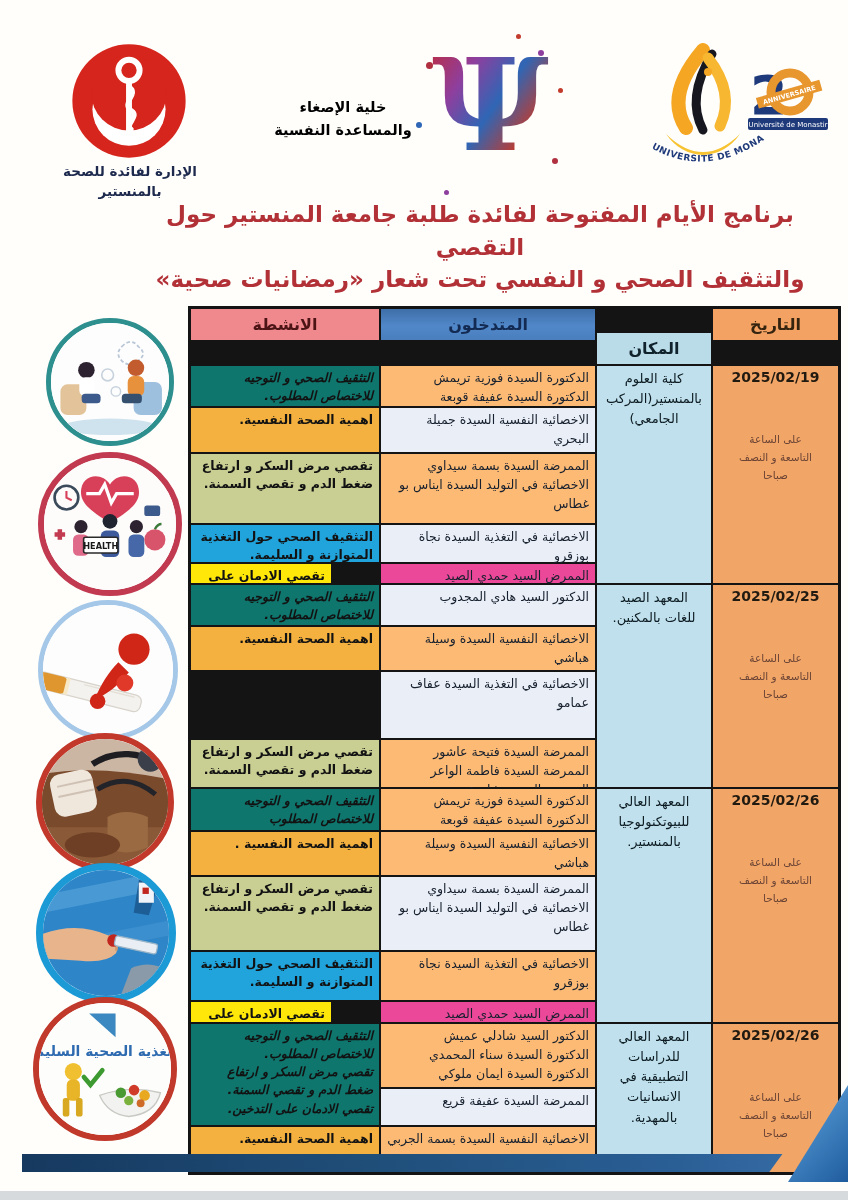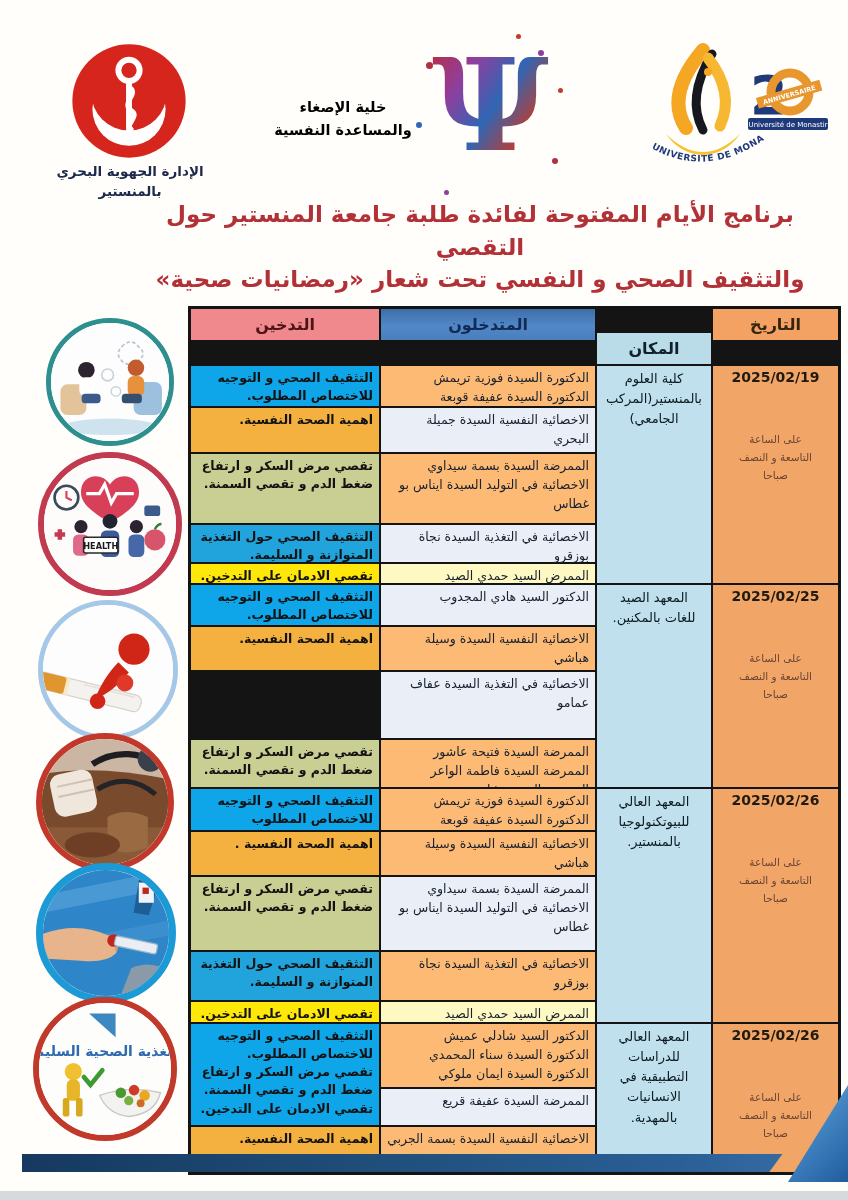--- a/index.html
+++ b/index.html
@@ -84,22 +84,22 @@
     width:216px;text-align:right;line-height:1.5;color:#17202e;
   }
   .act{
     flex:1;text-align:right;font-weight:bold;line-height:1.45;color:#121212;font-size:12.5px;
   }
   .pcol{width:216px;display:flex;flex-direction:column;border-radius:10px;}
   .pcol .part{width:100%;}
 
   .lb{background:#fdba74;}
   .lt{background:#e9eef7;}
-  .wh{background:#fef9c3;}
-  .pink{background:#0ea5e9;}
+  .wh{background:#ec4899;margin-left:48px;}
+  .pink{background:#0f766e;font-style:italic;}
   .gold{background:#f4b13f;}
   .olive{background:#c9ce93;}
   .blue{background:#21a3dc;}
   .yellow{background:#ffe70a;}
 
   .h21{height:21px}.h22{height:22px}.h38{height:38px}.h39{height:39px}
   .h42{height:42px}.h43{height:43px}.h45{height:45px}.h46{height:46px}
   .h47{height:47px}.h49{height:49px}.h50{height:50px}.h65{height:65px}
   .h68{height:68px}.h71{height:71px}.h75{height:75px}.h103{height:103px}
 
@@ -122,21 +122,21 @@
 <div class="abs logo-health">
   <svg viewBox="0 0 100 100">
     <circle cx="50" cy="50" r="48" fill="#d6251c"></circle>
     <circle cx="50" cy="57" r="31" fill="#ffffff"></circle>
     <circle cx="50" cy="43" r="32" fill="#d6251c"></circle>
     <rect x="47.5" y="20" width="5" height="60" fill="#ffffff"></rect>
     <circle cx="50" cy="24" r="9" fill="#d6251c" stroke="#ffffff" stroke-width="5"></circle>
     <path d="M50,38 C60,44 42,52 52,58 C60,63 46,70 52,74" fill="none" stroke="#ffffff" stroke-width="4" stroke-linecap="round"></path>
   </svg>
 </div>
-<div class="abs logo-health-caption ml">الإدارة الجهوية البحري
+<div class="abs logo-health-caption ml">الإدارة لفائدة للصحة
 بالمنستير</div>
 
 <div class="abs cell-name ml">خلية الإصغاء
 والمساعدة النفسية</div>
 
 <div class="abs psi-wrap">
   <div class="psi">Ψ</div>
   <span class="dot" style="left:6px;top:22px;width:7px;height:7px;background:#b03040;"></span>
   <span class="dot" style="left:118px;top:10px;width:6px;height:6px;background:#8e3f9e;"></span>
   <span class="dot" style="left:138px;top:48px;width:5px;height:5px;background:#c23b2c;"></span>
@@ -280,21 +280,21 @@
     <circle cx="68" cy="74" r="3.5" fill="#7ab03c"></circle>
     <circle cx="77" cy="76" r="3" fill="#cf6b28"></circle>
   </svg>
 </div>
 
 <div class="abs table">
   <div class="thead">
     <div class="th th-date">التاريخ</div>
     <div class="th th-place">المكان</div>
     <div class="th th-part">المتدخلون</div>
-    <div class="th th-act">التدخين</div>
+    <div class="th th-act">الانشطة</div>
   </div>
 
   <div class="day">
     <div class="cell date">
       <div class="dnum">2025/02/19</div>
       <div class="dtime ml">على الساعة
 التاسعة و النصف
 صباحا</div>
     </div>
     <div class="cell place ml">كلية العلوم بالمنستير(المركب الجامعي)</div>

